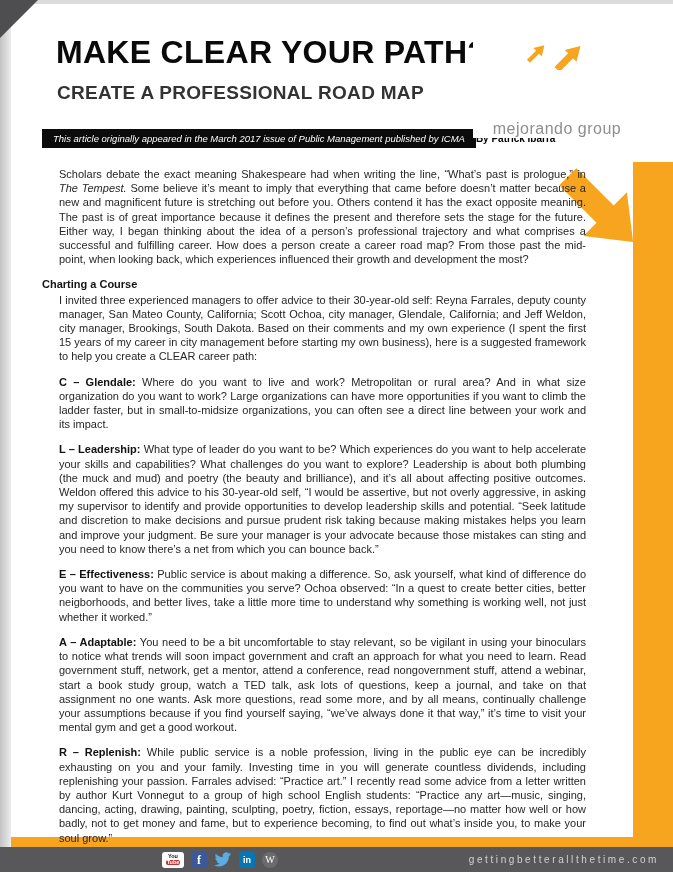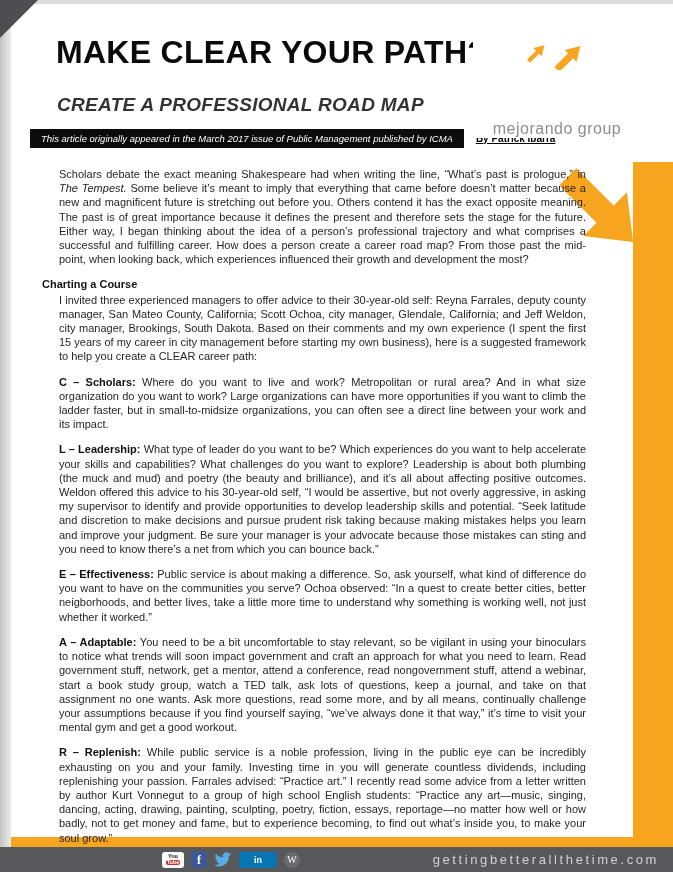--- a/index.html
+++ b/index.html
@@ -12,53 +12,53 @@
   .edge-top{position:absolute;left:0;top:0;right:0;height:4px;background:#dcdcdc;}
   .corner-fold{position:absolute;left:0;top:0;width:0;height:0;
                border-top:38px solid #4e4e50;border-right:38px solid transparent;}
   .band-right{position:absolute;right:0;top:162px;width:40px;bottom:25px;background:#F7A41E;}
   .strip-bottom{position:absolute;left:11px;right:0;bottom:25px;height:10px;background:#F7A41E;}
   .big-arrow{position:absolute;left:547px;top:156px;}
 
   
   .title{position:absolute;left:56px;top:34px;font-size:32px;font-weight:bold;
          color:#0a0a0a;letter-spacing:.3px;white-space:nowrap;}
-  .subtitle{position:absolute;left:57px;top:94px;font-size:19px;font-weight:bold;
-            color:#333;letter-spacing:.3px;white-space:nowrap;font-style:italic;}
-  .attr-row{position:absolute;left:30px;top:129px;display:flex;align-items:center;gap:12px;text-decoration:underline;}
+  .subtitle{position:absolute;left:57px;top:82px;font-size:19px;font-weight:bold;
+            color:#333;letter-spacing:.3px;white-space:nowrap;}
+  .attr-row{position:absolute;left:42px;top:129px;display:flex;align-items:center;gap:0;}
   .attr-bar{background:#0b0b0b;color:#fff;font-style:italic;font-size:9.5px;
             padding:4px 11px;white-space:nowrap;}
   .byline{font-size:10px;color:#000;font-weight:bold;white-space:nowrap;text-align:right;}
 
   
   .logo{position:absolute;right:32px;top:26px;width:168px;height:112px;background:#fff;
         display:flex;flex-direction:column;align-items:center;gap:48px;}
   .logo-text{font-size:16px;color:#8e8e90;letter-spacing:.5px;margin-top:2px;}
 
   
   .article{position:absolute;left:42px;top:167px;width:561px;font-size:11px;
            line-height:14.2px;color:#262626;text-align:justify;}
   .article p{margin:0 17px 11px;}
   .article h3{font-size:11px;margin:4px 0 1px;color:#141414;}
   .article b{color:#111;}
 
   
   .footer{position:absolute;left:0;right:0;bottom:0;height:25px;background:#58585b;
           display:flex;align-items:center;padding:0 14px;box-sizing:border-box;}
   .social{margin-left:148px;display:flex;gap:7px;align-items:center;}
-  .website{margin-left:auto;color:#d2d2d2;letter-spacing:2.6px;font-size:13px;}
+  .website{margin-left:auto;color:#d2d2d2;letter-spacing:2.6px;font-size:10px;}
 
   .icon{display:flex;align-items:center;justify-content:center;}
   .yt{width:22px;height:16px;background:#fff;border-radius:3px;flex-direction:column;line-height:1;}
   .yt-you{color:#111;font-size:5.5px;font-weight:bold;}
   .yt-tube{color:#fff;background:#c4302b;font-size:5.5px;font-weight:bold;border-radius:2px;padding:0 1px;}
   .fb{width:16px;height:16px;background:#3b5998;border-radius:3px;color:#fff;font-weight:bold;
       font-size:12px;font-family:"Liberation Serif",serif;align-items:flex-end;}
   .tw{width:18px;height:16px;}
-  .in{width:38px;height:16px;background:#0976b4;border-radius:3px;color:#fff;font-weight:bold;font-size:9px;}
+  .in{width:16px;height:16px;background:#0976b4;border-radius:3px;color:#fff;font-weight:bold;font-size:9px;}
   .wp{width:16px;height:16px;background:#6b6b6e;border-radius:50%;color:#fff;font-size:10px;
       font-family:"Liberation Serif",serif;}
 </style>
 </head>
 <body>
 
 <div class="page">
 
   <div class="edge-top"></div>
   <div class="edge-left"></div>
@@ -93,21 +93,21 @@
     </svg>
     <div class="logo-text">mejorando group</div>
   </div>
 
   <div class="article">
     <p><span>Scholars debate the exact meaning Shakespeare had when writing the line, “What’s past is prologue,” in</span> <i>The Tempest.</i> <span>Some believe it’s meant to imply that everything that came before doesn’t matter because a new and magnificent future is stretching out before you. Others contend it has the exact opposite meaning. The past is of great importance because it defines the present and therefore sets the stage for the future. Either way, I began thinking about the idea of a person’s professional trajectory and what comprises a successful and fulfilling career. How does a person create a career road map? From those past the mid-point, when looking back, which experiences influenced their growth and development the most?</span></p>
 
     <h3>Charting a Course</h3>
     <p>I invited three experienced managers to offer advice to their 30-year-old self: Reyna Farrales, deputy county manager, San Mateo County, California; Scott Ochoa, city manager, Glendale, California; and Jeff Weldon, city manager, Brookings, South Dakota. Based on their comments and my own experience (I spent the first 15 years of my career in city management before starting my own business), here is a suggested framework to help you create a CLEAR career path:</p>
 
-    <p><b>C – Scholars:</b> <span>Where do you want to live and work? Metropolitan or rural area? And in what size organization do you want to work? Large organizations can have more opportunities if you want to climb the ladder faster, but in small-to-midsize organizations, you can often see a direct line between your work and its impact.</span></p>
+    <p><b>C – Glendale:</b> <span>Where do you want to live and work? Metropolitan or rural area? And in what size organization do you want to work? Large organizations can have more opportunities if you want to climb the ladder faster, but in small-to-midsize organizations, you can often see a direct line between your work and its impact.</span></p>
 
     <p><b>L – Leadership:</b> <span>What type of leader do you want to be? Which experiences do you want to help accelerate your skills and capabilities? What challenges do you want to explore? Leadership is about both plumbing (the muck and mud) and poetry (the beauty and brilliance), and it’s all about affecting positive outcomes. Weldon offered this advice to his 30-year-old self, “I would be assertive, but not overly aggressive, in asking my supervisor to identify and provide opportunities to develop leadership skills and potential. “Seek latitude and discretion to make decisions and pursue prudent risk taking because making mistakes helps you learn and improve your judgment. Be sure your manager is your advocate because those mistakes can sting and you need to know there’s a net from which you can bounce back.”</span></p>
 
     <p><b>E – Effectiveness:</b> <span>Public service is about making a difference. So, ask yourself, what kind of difference do you want to have on the communities you serve? Ochoa observed: “In a quest to create better cities, better neigborhoods, and better lives, take a little more time to understand why something is working well, not just whether it worked.”</span></p>
 
     <p><b>A – Adaptable:</b> <span>You need to be a bit uncomfortable to stay relevant, so be vigilant in using your binoculars to notice what trends will soon impact government and craft an approach for what you need to learn. Read government stuff, network, get a mentor, attend a conference, read nongovernment stuff, attend a webinar, start a book study group, watch a TED talk, ask lots of questions, keep a journal, and take on that assignment no one wants. Ask more questions, read some more, and by all means, continually challenge your assumptions because if you find yourself saying, “we’ve always done it that way,” it’s time to visit your mental gym and get a good workout.</span></p>
 
     <p><b>R – Replenish:</b> <span>While public service is a noble profession, living in the public eye can be incredibly exhausting on you and your family. Investing time in you will generate countless dividends, including replenishing your passion. Farrales advised: “Practice art.” I recently read some advice from a letter written by author Kurt Vonnegut to a group of high school English students: “Practice any art—music, singing, dancing, acting, drawing, painting, sculpting, poetry, fiction, essays, reportage—no matter how well or how badly, not to get money and fame, but to experience becoming, to find out what’s inside you, to make your soul grow.”</span></p>
   </div>
 

